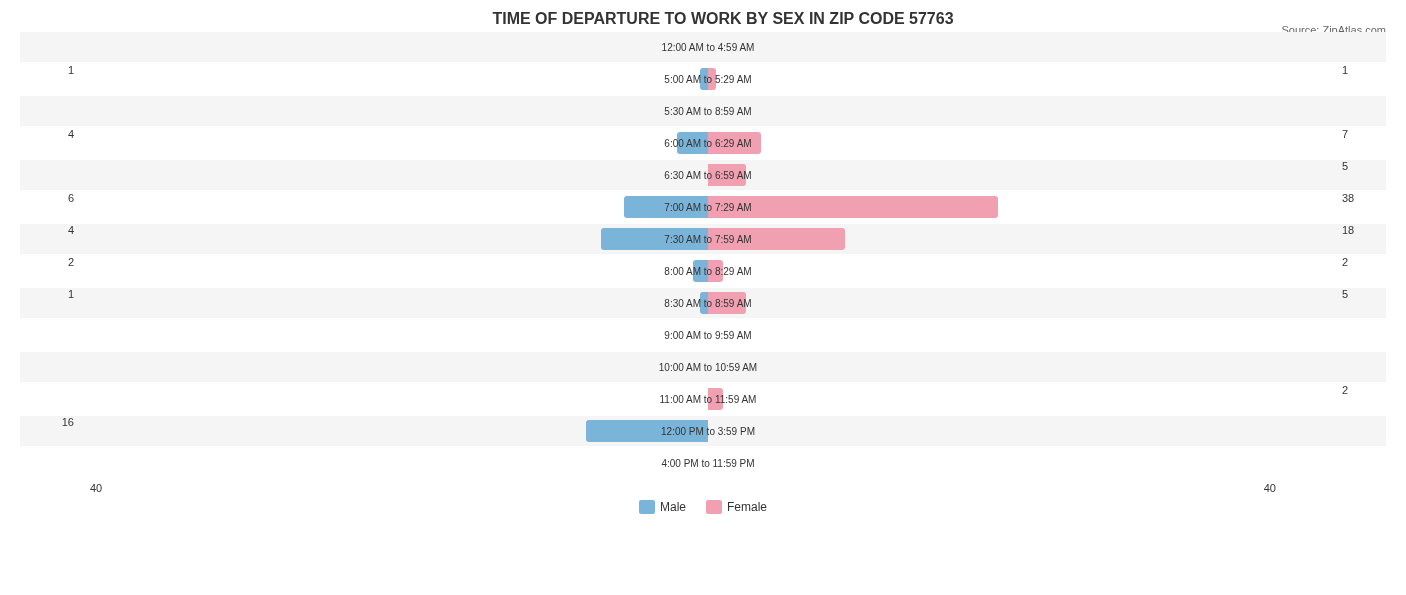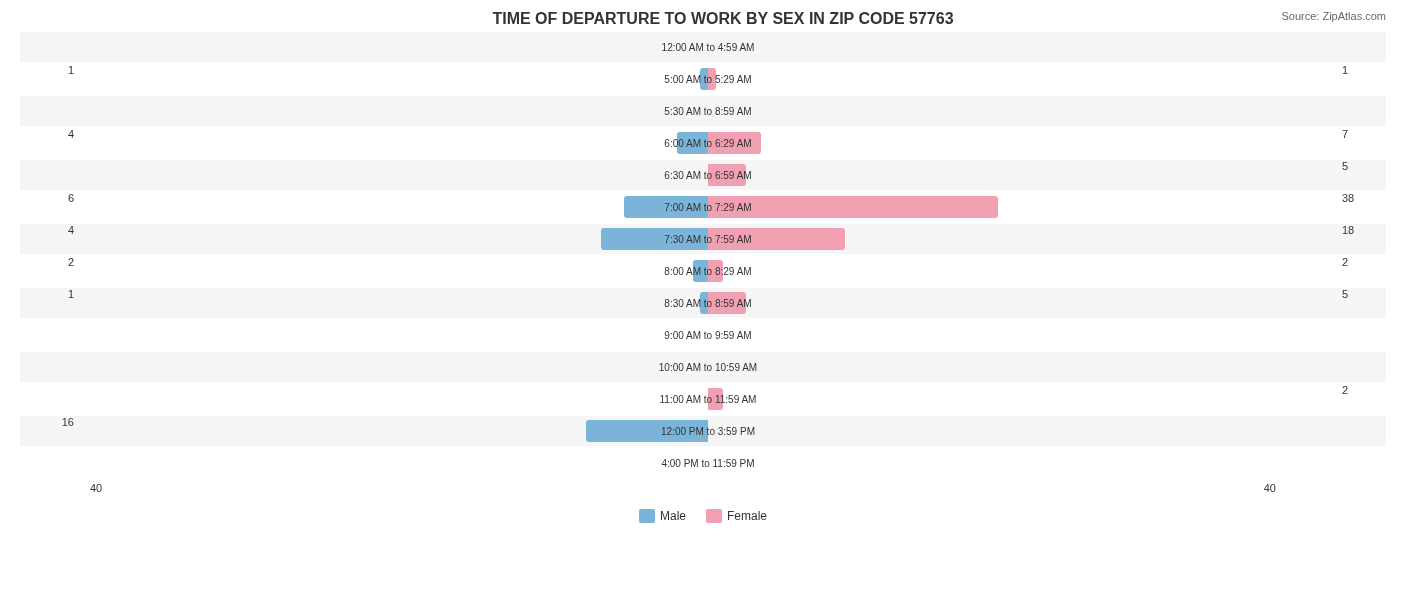--- a/index.html
+++ b/index.html
@@ -20,21 +20,21 @@
     .chart-title {
       font-size: 16px;
       font-weight: bold;
       color: #333;
       text-align: center;
       margin-bottom: 4px;
       padding-left: 40px;
     }
     .source-text {
       position: absolute;
-      top: 10px;
+      top: 24px;
       right: 20px;
       font-size: 11px;
       color: #666;
     }
     .chart-area {
       display: flex;
       flex-direction: column;
       width: 100%;
       margin-top: 4px;
     }
@@ -110,21 +110,21 @@
       text-align: left;
       font-size: 11px;
       color: #333;
       padding-left: 6px;
       flex-shrink: 0;
     }
     .legend {
       display: flex;
       justify-content: center;
       align-items: center;
-      margin-top: 15px;
+      margin-top: 6px;
       gap: 20px;
     }
     .legend-item {
       display: flex;
       align-items: center;
       gap: 5px;
       font-size: 12px;
       color: #333;
     }
     .legend-swatch {

